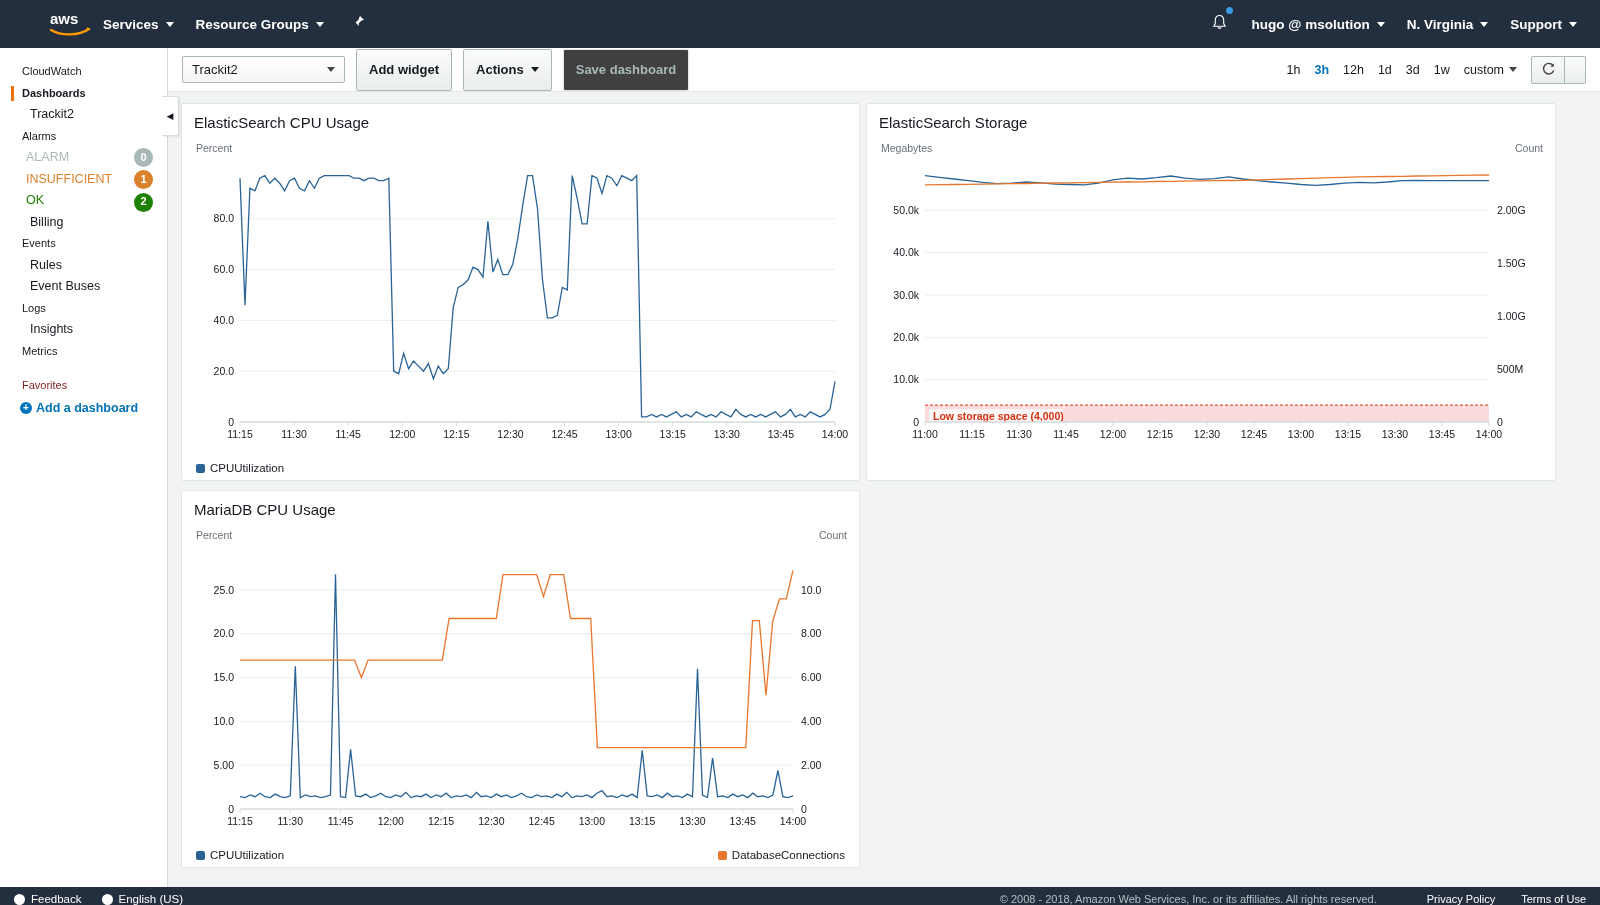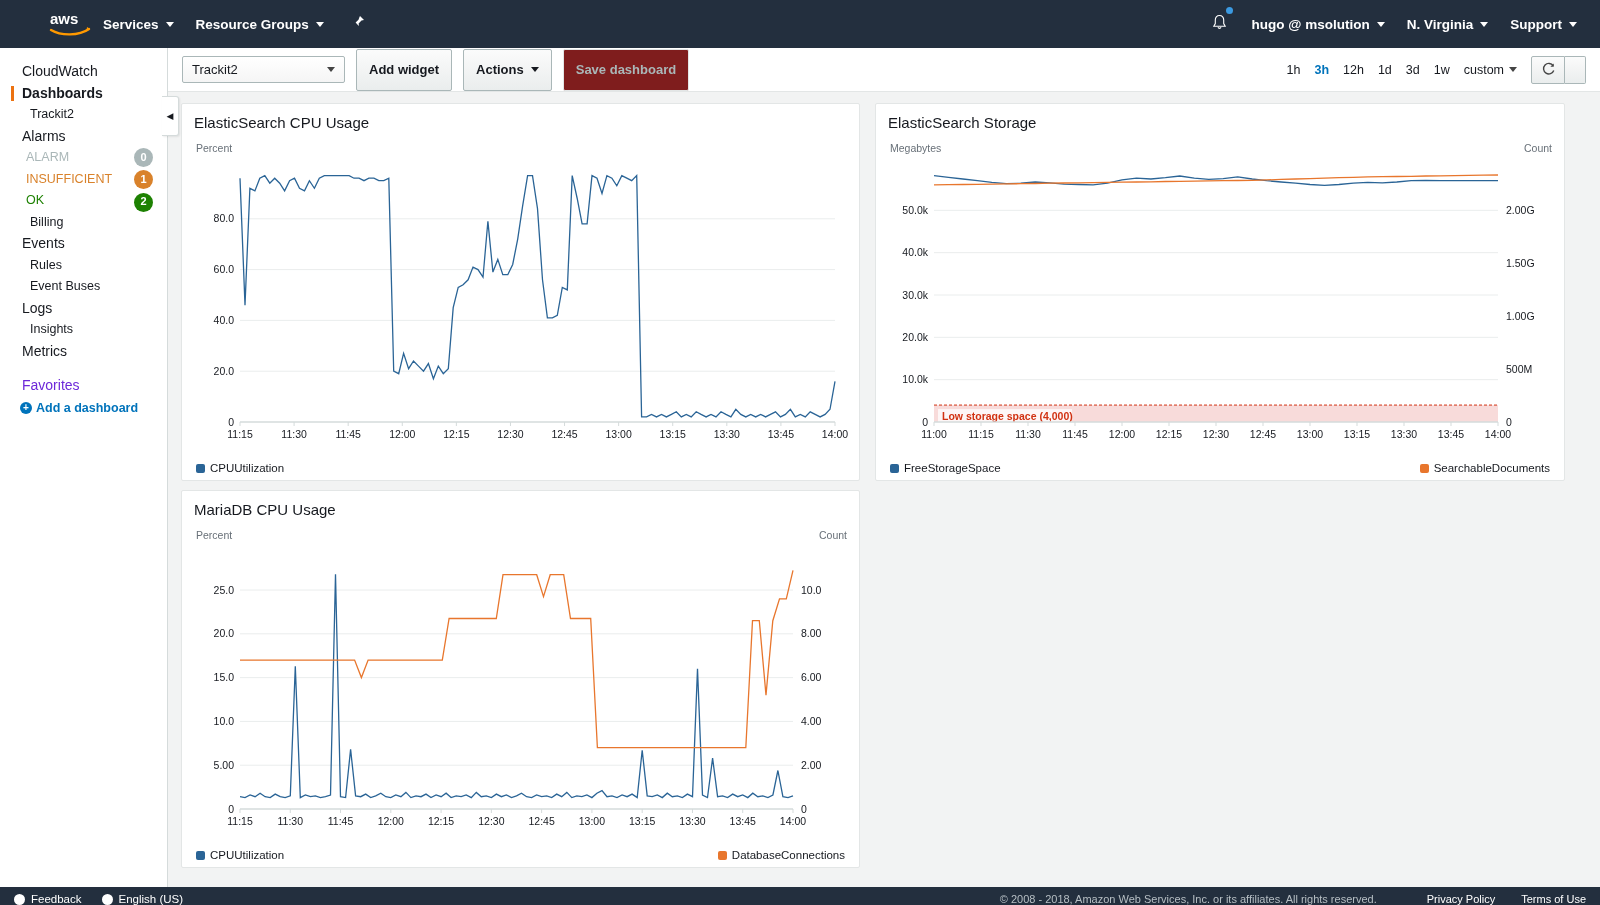--- a/index.html
+++ b/index.html
@@ -38,30 +38,30 @@
   
   .shell { display: flex; height: 839px; }
 
   
   .sidebar {
     width: 168px; min-width: 168px; background: #fff;
     border-right: 1px solid #d5dbdb; padding-top: 13px; position: relative;
   }
   .sb-row {
     display: flex; align-items: center; position: relative;
-    font-size: 14px; line-height: 21.5px; cursor: pointer;
+    font-size: 11px; line-height: 21.5px; cursor: pointer;
   }
   .sb-lvl0 { padding-left: 22px; color: #16191f; }
   .sb-lvl1 { padding-left: 30px; color: #16191f; font-size: 12.5px; }
   .sb-active { font-weight: bold; }
   .sb-active::before {
     content: ""; position: absolute; left: 11px; top: 3px;
     width: 3px; height: 15px; background: #ec7211;
   }
-  .sb-section { color: #6d28d9; }
+  .sb-section { color: #7f1d1d; }
   .sb-alarm-row { padding-left: 26px; font-size: 12.5px; }
   .badge {
     margin-left: auto; margin-right: 14px; min-width: 19px; height: 19px;
     border-radius: 10px; color: #fff; font-size: 11px; font-weight: bold;
     display: flex; align-items: center; justify-content: center; padding: 0 5px;
   }
   .sb-gap { height: 13px; }
   .sb-add {
     padding-left: 20px; color: #0073bb; font-weight: bold;
     font-size: 12.5px; display: flex; align-items: center; cursor: pointer;
@@ -98,21 +98,21 @@
     height: 42px; border: 1px solid #aab7b8; border-radius: 2px;
     background: linear-gradient(#fbfbfb,#eaeded); font-size: 13px;
     font-weight: bold; color: #16191f; padding: 0 12px; margin-left: 11px;
     display: flex; align-items: center; cursor: pointer;
   }
   .btn .caret-dk {
     margin-left: 7px; border-left: 4px solid transparent;
     border-right: 4px solid transparent; border-top: 5px solid #16191f;
   }
   .btn-disabled {
-    border-color: #e3e6e6; background: #7f1d1d; color: #aab7b8;
+    border-color: #e3e6e6; background: #404040; color: #aab7b8;
     cursor: default; font-weight: bold;
   }
   .timerange { margin-left: auto; display: flex; align-items: center; }
   .tr-item {
     font-size: 12.5px; color: #16191f; padding: 0 7px; cursor: pointer;
   }
   .tr-active { color: #0073bb; font-weight: bold; }
   .tr-custom { display: flex; align-items: center; padding-right: 2px; }
   .tr-custom .caret-dk {
     margin-left: 5px; border-left: 4px solid transparent;
@@ -125,21 +125,21 @@
     align-items: center; justify-content: center; cursor: pointer;
   }
   .refresh-caret {
     width: 21px; height: 28px; border: 1px solid #aab7b8; border-left: none;
     border-radius: 0 2px 2px 0; background: linear-gradient(#fbfbfb,#eaeded);
     display: flex; align-items: center; justify-content: center; cursor: pointer;
   }
 
   
   .canvas { flex: 1; padding: 11px 13px; overflow: hidden; }
-  .wrow { display: flex; gap: 15px; margin-bottom: 9px; }
+  .wrow { display: flex; gap: 6px; margin-bottom: 9px; }
   .widget {
     background: #fff; border: 1px solid #e3e6e6; border-radius: 2px;
     padding: 10px 12px 6px 12px; position: relative;
   }
   .w-left { width: 679px; }
   .w-right { width: 690px; }
   .w-title { font-size: 15px; color: #16191f; margin-bottom: 7px; }
   .axis-label { font-size: 10.5px; fill: #687078; }
   .tick-text { font-size: 10.5px; fill: #16191f; }
   .grid-line { stroke: #eaeded; stroke-width: 1; }
@@ -421,30 +421,20 @@
               <text x="469" y="300" class="tick-text" text-anchor="middle">13:15</text>
               <line x1="516" y1="284" x2="516" y2="288" stroke="#d5dbdb"></line>
               <text x="516" y="300" class="tick-text" text-anchor="middle">13:30</text>
               <line x1="563" y1="284" x2="563" y2="288" stroke="#d5dbdb"></line>
               <text x="563" y="300" class="tick-text" text-anchor="middle">13:45</text>
               <line x1="610" y1="284" x2="610" y2="288" stroke="#d5dbdb"></line>
               <text x="610" y="300" class="tick-text" text-anchor="middle">14:00</text>
               <polyline points="46.0,37.6 60.5,39.3 74.9,41.0 89.4,42.7 103.8,44.4 118.3,45.7 132.8,45.2 147.2,44.0 161.7,44.8 176.2,46.1 190.6,46.5 205.1,46.9 219.5,45.2 234.0,41.9 248.5,40.2 262.9,41.0 277.4,39.7 291.8,38.0 306.3,40.2 320.8,41.4 335.2,40.6 349.7,38.9 364.2,41.0 378.6,42.7 393.1,44.0 407.5,45.2 422.0,46.5 436.5,47.4 450.9,46.5 465.4,45.2 479.8,44.4 494.3,44.8 508.8,44.0 523.2,42.7 537.7,42.3 552.2,42.7 566.6,42.7 581.1,42.7 595.5,42.7 610.0,42.7" stroke="#2a6496" class="series-line"></polyline>
               <polyline points="46.0,46.9 60.5,46.7 74.9,46.5 89.4,46.3 103.8,46.1 118.3,45.9 132.8,45.7 147.2,45.5 161.7,45.2 176.2,45.0 190.6,44.8 205.1,44.6 219.5,44.4 234.0,44.2 248.5,44.0 262.9,43.8 277.4,43.5 291.8,43.3 306.3,43.1 320.8,42.9 335.2,42.7 349.7,42.5 364.2,42.3 378.6,41.9 393.1,41.4 407.5,41.0 422.0,40.6 436.5,40.2 450.9,39.7 465.4,39.3 479.8,38.9 494.3,38.7 508.8,38.5 523.2,38.3 537.7,38.0 552.2,37.8 566.6,37.6 581.1,37.4 595.5,37.2 610.0,37.0" stroke="#e8762d" class="series-line"></polyline>
             </svg>
-          <div class="legend-row">
-            <span class="lg-item">
-              <span class="lg-dot" style="background:#2a6496;"></span>
-              <span>FreeStorageSpace</span>
-            </span>
-            <span class="lg-item lg-spacer">
-              <span class="lg-dot" style="background:#e8762d;"></span>
-              <span>SearchableDocuments</span>
-            </span>
-          </div>
         </div>
       </div>
 
       <div class="wrow">
 
         <div class="widget w-left">
           <div class="w-title">MariaDB CPU Usage</div>
           <svg id="chart2" width="655" height="318">
               <text x="2" y="14" class="axis-label">Percent</text>
               <text x="653" y="14" class="axis-label" text-anchor="end">Count</text>

